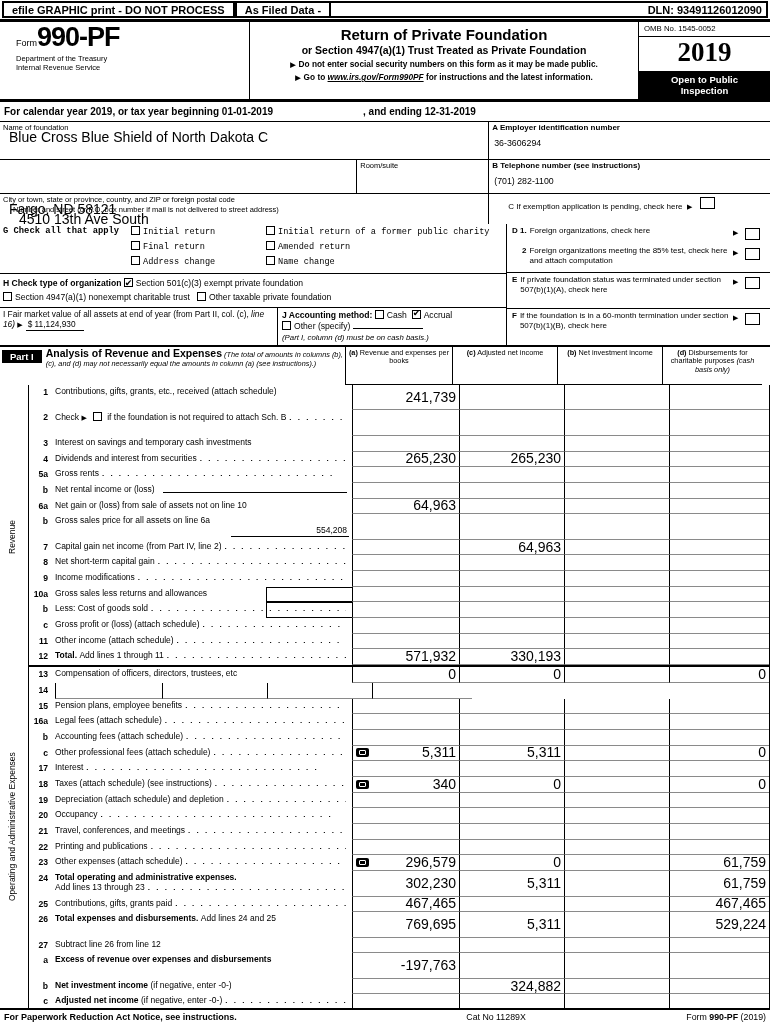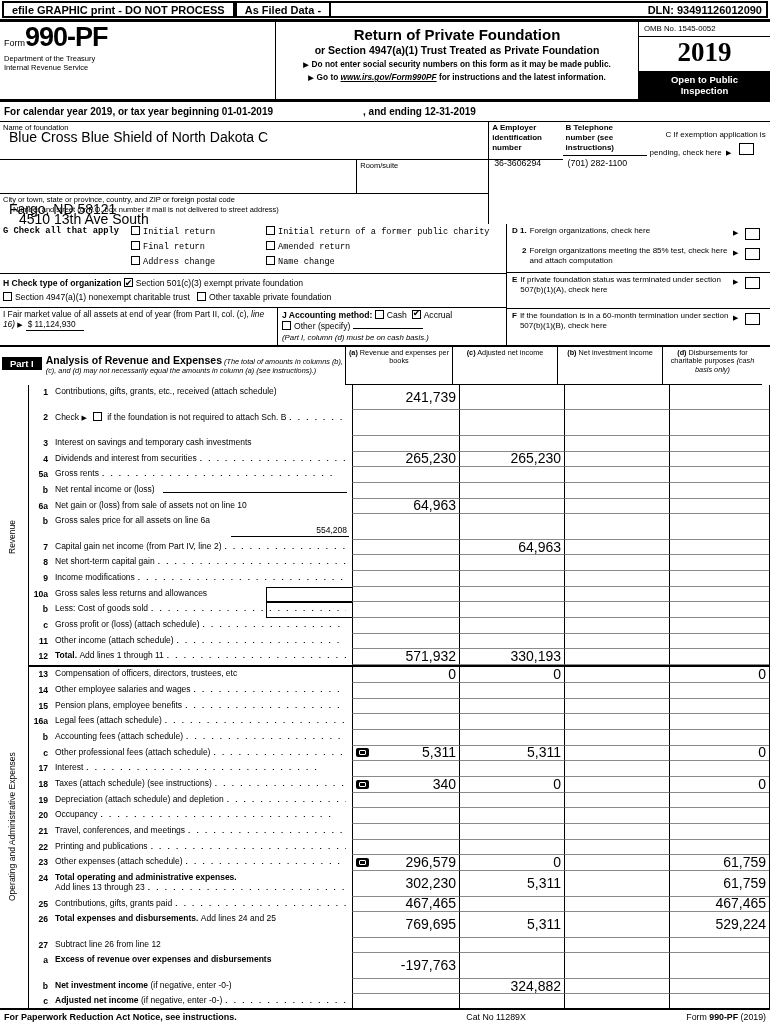--- a/index.html
+++ b/index.html
@@ -9,21 +9,21 @@
   .b { font-weight:bold; }
   .i { font-style:italic; }
 
   
   .topbar { height:22px; display:flex; align-items:stretch; border-bottom:3px solid #000; padding:1px 2px 1px 2px; gap:0; }
   .tb-box { border:2px solid #000; font-weight:bold; font-size:11px; line-height:15px; padding:0 8px; white-space:nowrap; }
   .tb-fill { flex:1; border:2px solid #000; border-left:none; font-weight:bold; font-size:11px; line-height:15px; padding:0 4px; text-align:right; }
 
   
   .hdr { height:80px; display:flex; border-bottom:3px solid #000; }
-  .hdr-left { width:276px; border-right:1.5px solid #000; padding:2px 4px; }
+  .hdr-left { width:250px; border-right:1.5px solid #000; padding:2px 16px; }
   .form-word { font-size:9px; }
   .form-number { font-size:27px; font-weight:bold; letter-spacing:-1px; line-height:26px; }
   .dept { font-size:7.5px; line-height:9px; margin-top:4px; }
   .hdr-mid { flex:1; text-align:center; padding-top:4px; }
   .hdr-title { font-size:15px; font-weight:bold; line-height:17px; }
   .hdr-sub { font-size:10.5px; font-weight:bold; line-height:14px; }
   .hdr-bullet { font-size:8.3px; font-weight:bold; line-height:11px; margin-top:2px; }
   .hdr-bullet .arr::before, .arr9::before { content:"\25B6"; font-size:7px; margin-right:3px; }
   .hdr-link { text-decoration:underline; font-style:italic; }
   .hdr-right { width:132px; border-left:1.5px solid #000; display:flex; flex-direction:column; }
@@ -31,21 +31,21 @@
   .year { font-family:Liberation Serif, serif; font-size:27px; font-weight:bold; text-align:center; line-height:30px; border-bottom:1.5px solid #000; flex:1; }
   .openbox { background:#000; color:#fff; font-weight:bold; font-size:9.5px; line-height:11px; text-align:center; padding:2px 0 3px 0; }
 
   
   .calline { height:20px; font-size:10px; font-weight:bold; display:flex; padding:4px 4px 0 4px; border-bottom:1px solid #000; }
   .calline .right { margin-left:90px; }
 
   
   .entity { height:102px; display:flex; }
   .ent-left { width:506px; display:flex; flex-direction:column; }
-  .ent-right { width:292px; border-left:1.5px solid #000; display:flex; flex-direction:row; }
+  .ent-right { width:292px; border-left:1.5px solid #000; display:flex; flex-direction:column; }
   .ent-row { border-bottom:1px solid #000; padding:1px 3px; position:relative; }
   .lab { font-size:7.5px; line-height:9px; }
   .val { font-size:14px; line-height:11px; padding-left:6px; }
   .h38 { height:38px; } .h34 { height:34px; } .h30 { height:30px; border-bottom:none; }
   .street-row { display:flex; padding:0; }
   .street-main { flex:1; padding:1px 13px;margin-top:44px; }
   .room { width:132px; border-left:1px solid #000; padding:1px 3px; }
   .ent-right .ent-row { display:block; }
   .blab { font-size:8px; font-weight:bold; line-height:10px; }
   .nlab { font-size:8px; line-height:10px;margin-left:16px; }
@@ -74,21 +74,21 @@
   .def-row { padding:2px 3px 0 5px; display:flex; gap:3px; line-height:9.6px; }
   .def-txt { flex:1; }
   .def-chk { width:34px; display:flex; gap:4px; align-items:flex-start; padding-top:2px; }
   .d1 { height:20px; } .d2 { height:28px; }
   .e-row { height:36px; border-top:1px solid #000; } .f-row { height:37px; border-top:1px solid #000; }
   .ind { padding-left:10px; }
 
   
   .part1 { border-top:2.5px solid #000; position:relative; }
   .p1-head { height:38px; display:flex; }
-  .p1-title { width:345px; display:flex; padding:9px 2px 0 2px; gap:4px; }
+  .p1-title { width:345px; display:flex; padding:2px 2px 0 2px; gap:4px; }
   .p1-tag { background:#000; color:#fff; font-weight:bold; font-size:9.5px; height:13px; padding:1px 8px 0 8px; margin-top:1px; white-space:nowrap; }
   .p1-txt { font-size:7.3px; line-height:8.6px; }
   .p1-txt .tt { font-size:10.5px; font-weight:bold; }
   .h-cell { border-left:1px solid #000; border-bottom:1px solid #000; font-size:7.3px; line-height:8.4px; text-align:center; padding:2px 2px; }
   .w-a { width:107px; } .w-b { width:105px; } .w-c { width:105px; } .w-d { width:100px; }
 
   .rows { height:625px; margin-left:28px; border-left:1px solid #000; border-right:1px solid #000; display:flex; flex-direction:column; }
   .t-row { flex:1 1 0; display:flex; min-height:0; }
   .t-row.tall { flex:1.62 1 0; }
   .t-row.section { border-top:2px solid #000; }
@@ -516,26 +516,20 @@
           <div class="t-cell w-b">
             <span class="val">0</span>
           </div>
           <div class="t-cell w-c"></div>
           <div class="t-cell w-d">
             <span class="val">0</span>
           </div>
         </div>
         <div class="t-row">
           <div class="t-num">14</div>
-          <div class="t-lbl">
-            <div class="l1">
-              <span class="txt">Other employee salaries and wages</span>
-              <span class="dots"></span>
-            </div>
-          </div>
           <div class="t-cell w-a"></div>
           <div class="t-cell w-b"></div>
           <div class="t-cell w-c"></div>
           <div class="t-cell w-d"></div>
         </div>
         <div class="t-row">
           <div class="t-num">15</div>
           <div class="t-lbl">
             <div class="l1">
               <span class="txt">Pension plans, employee benefits</span>

